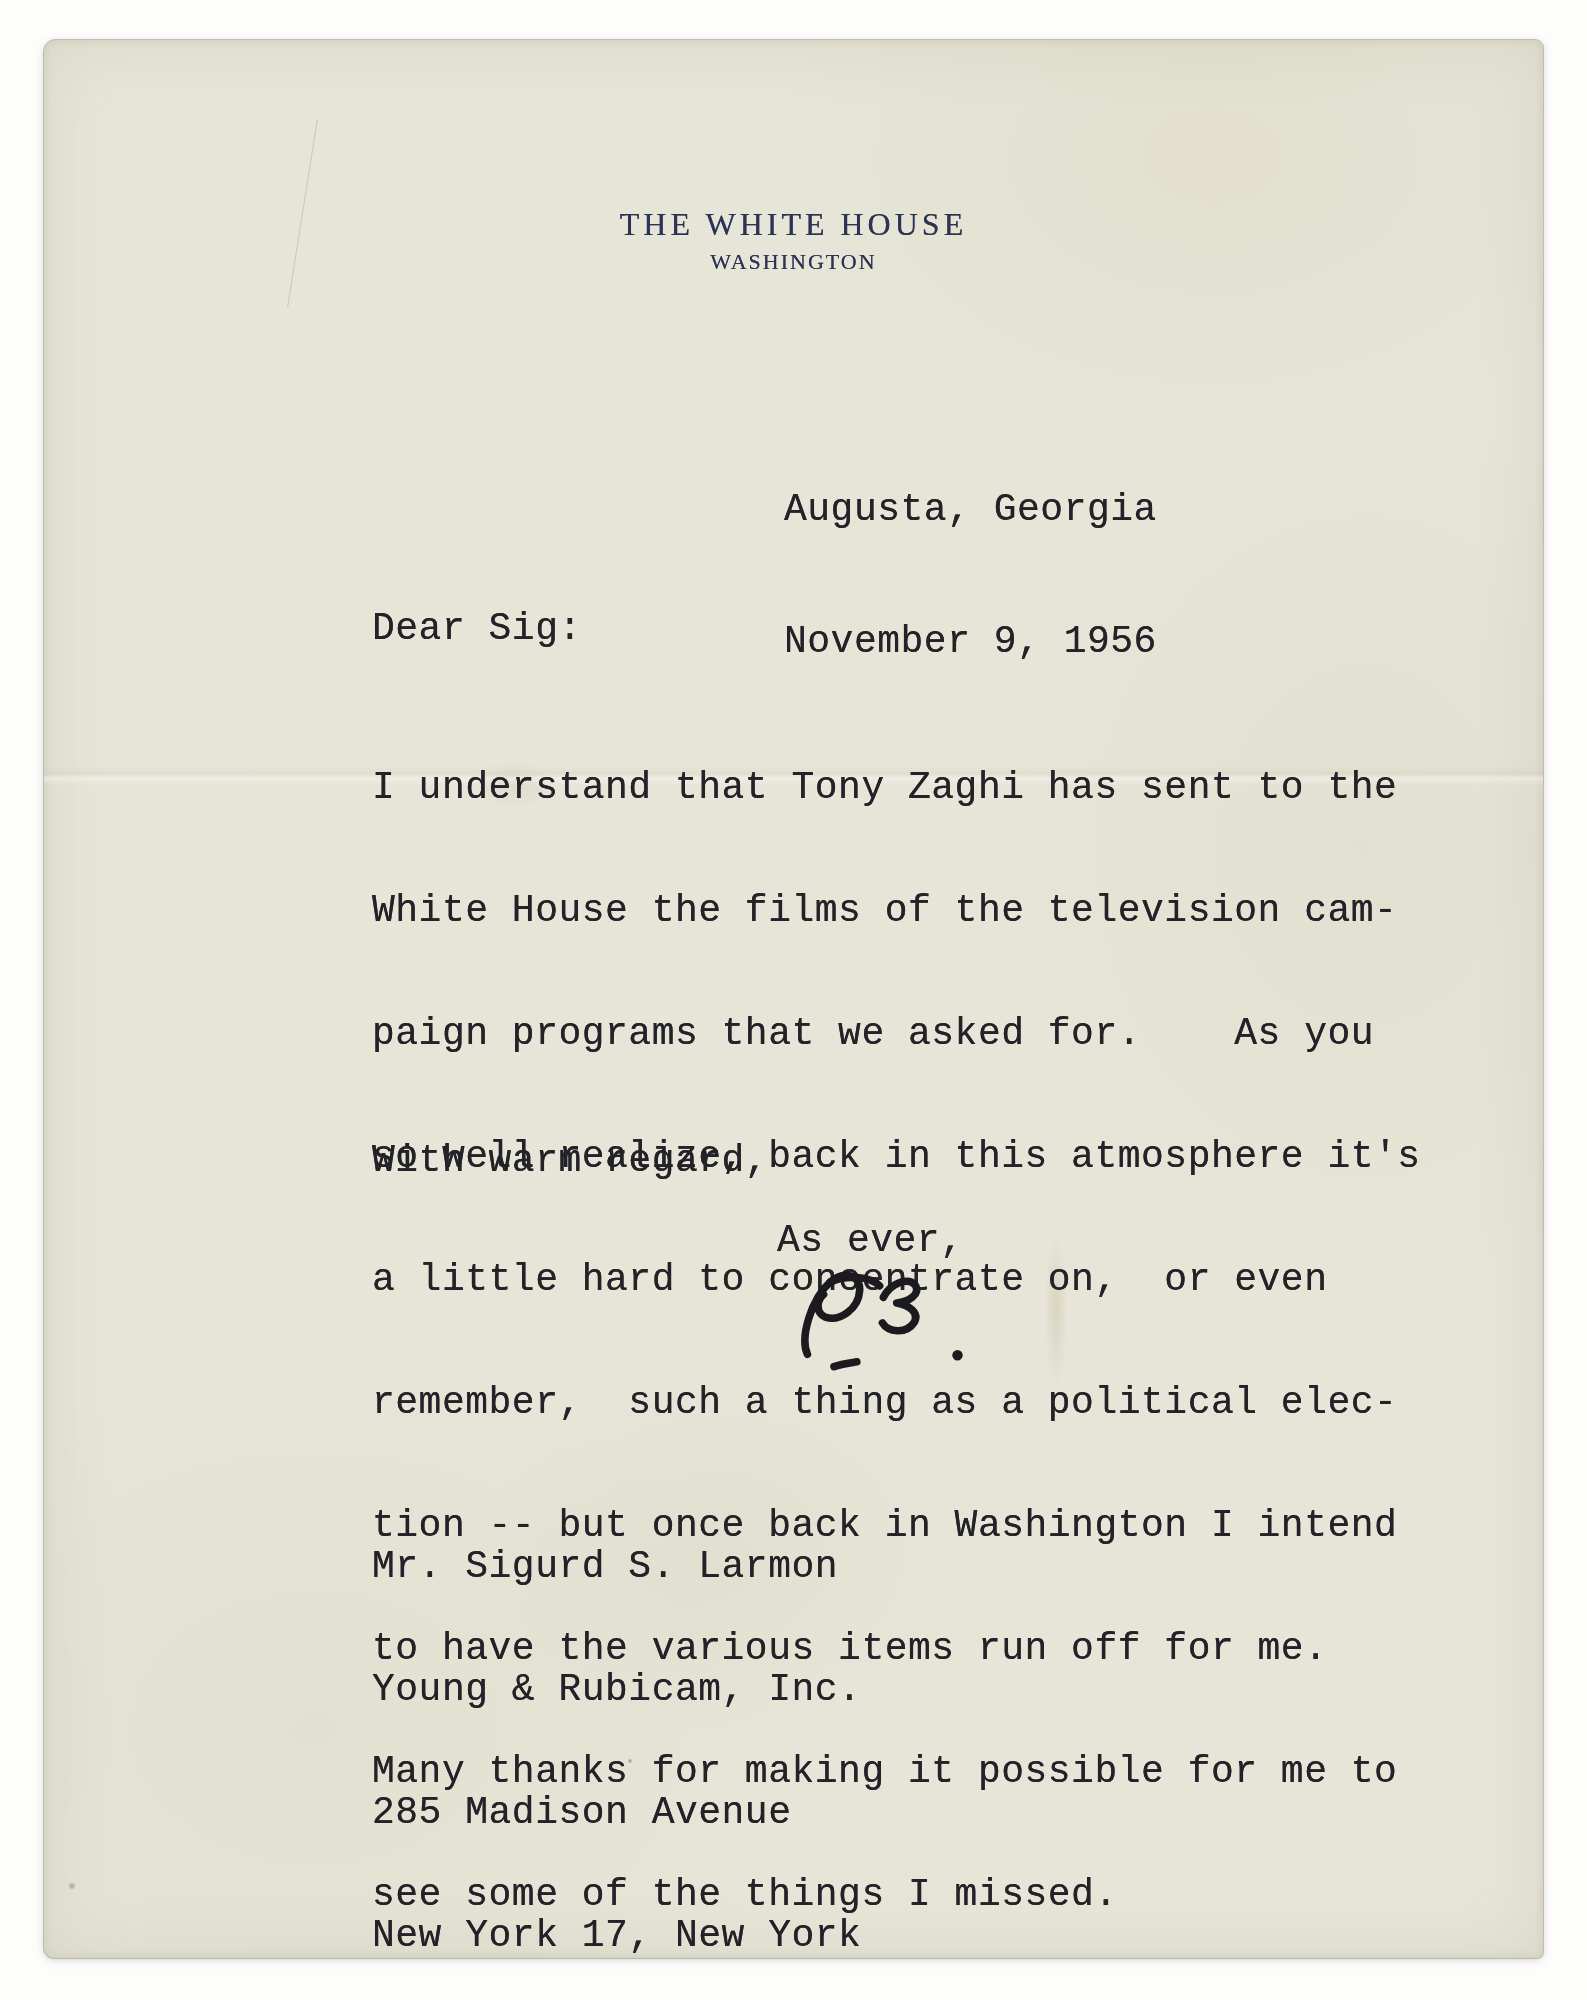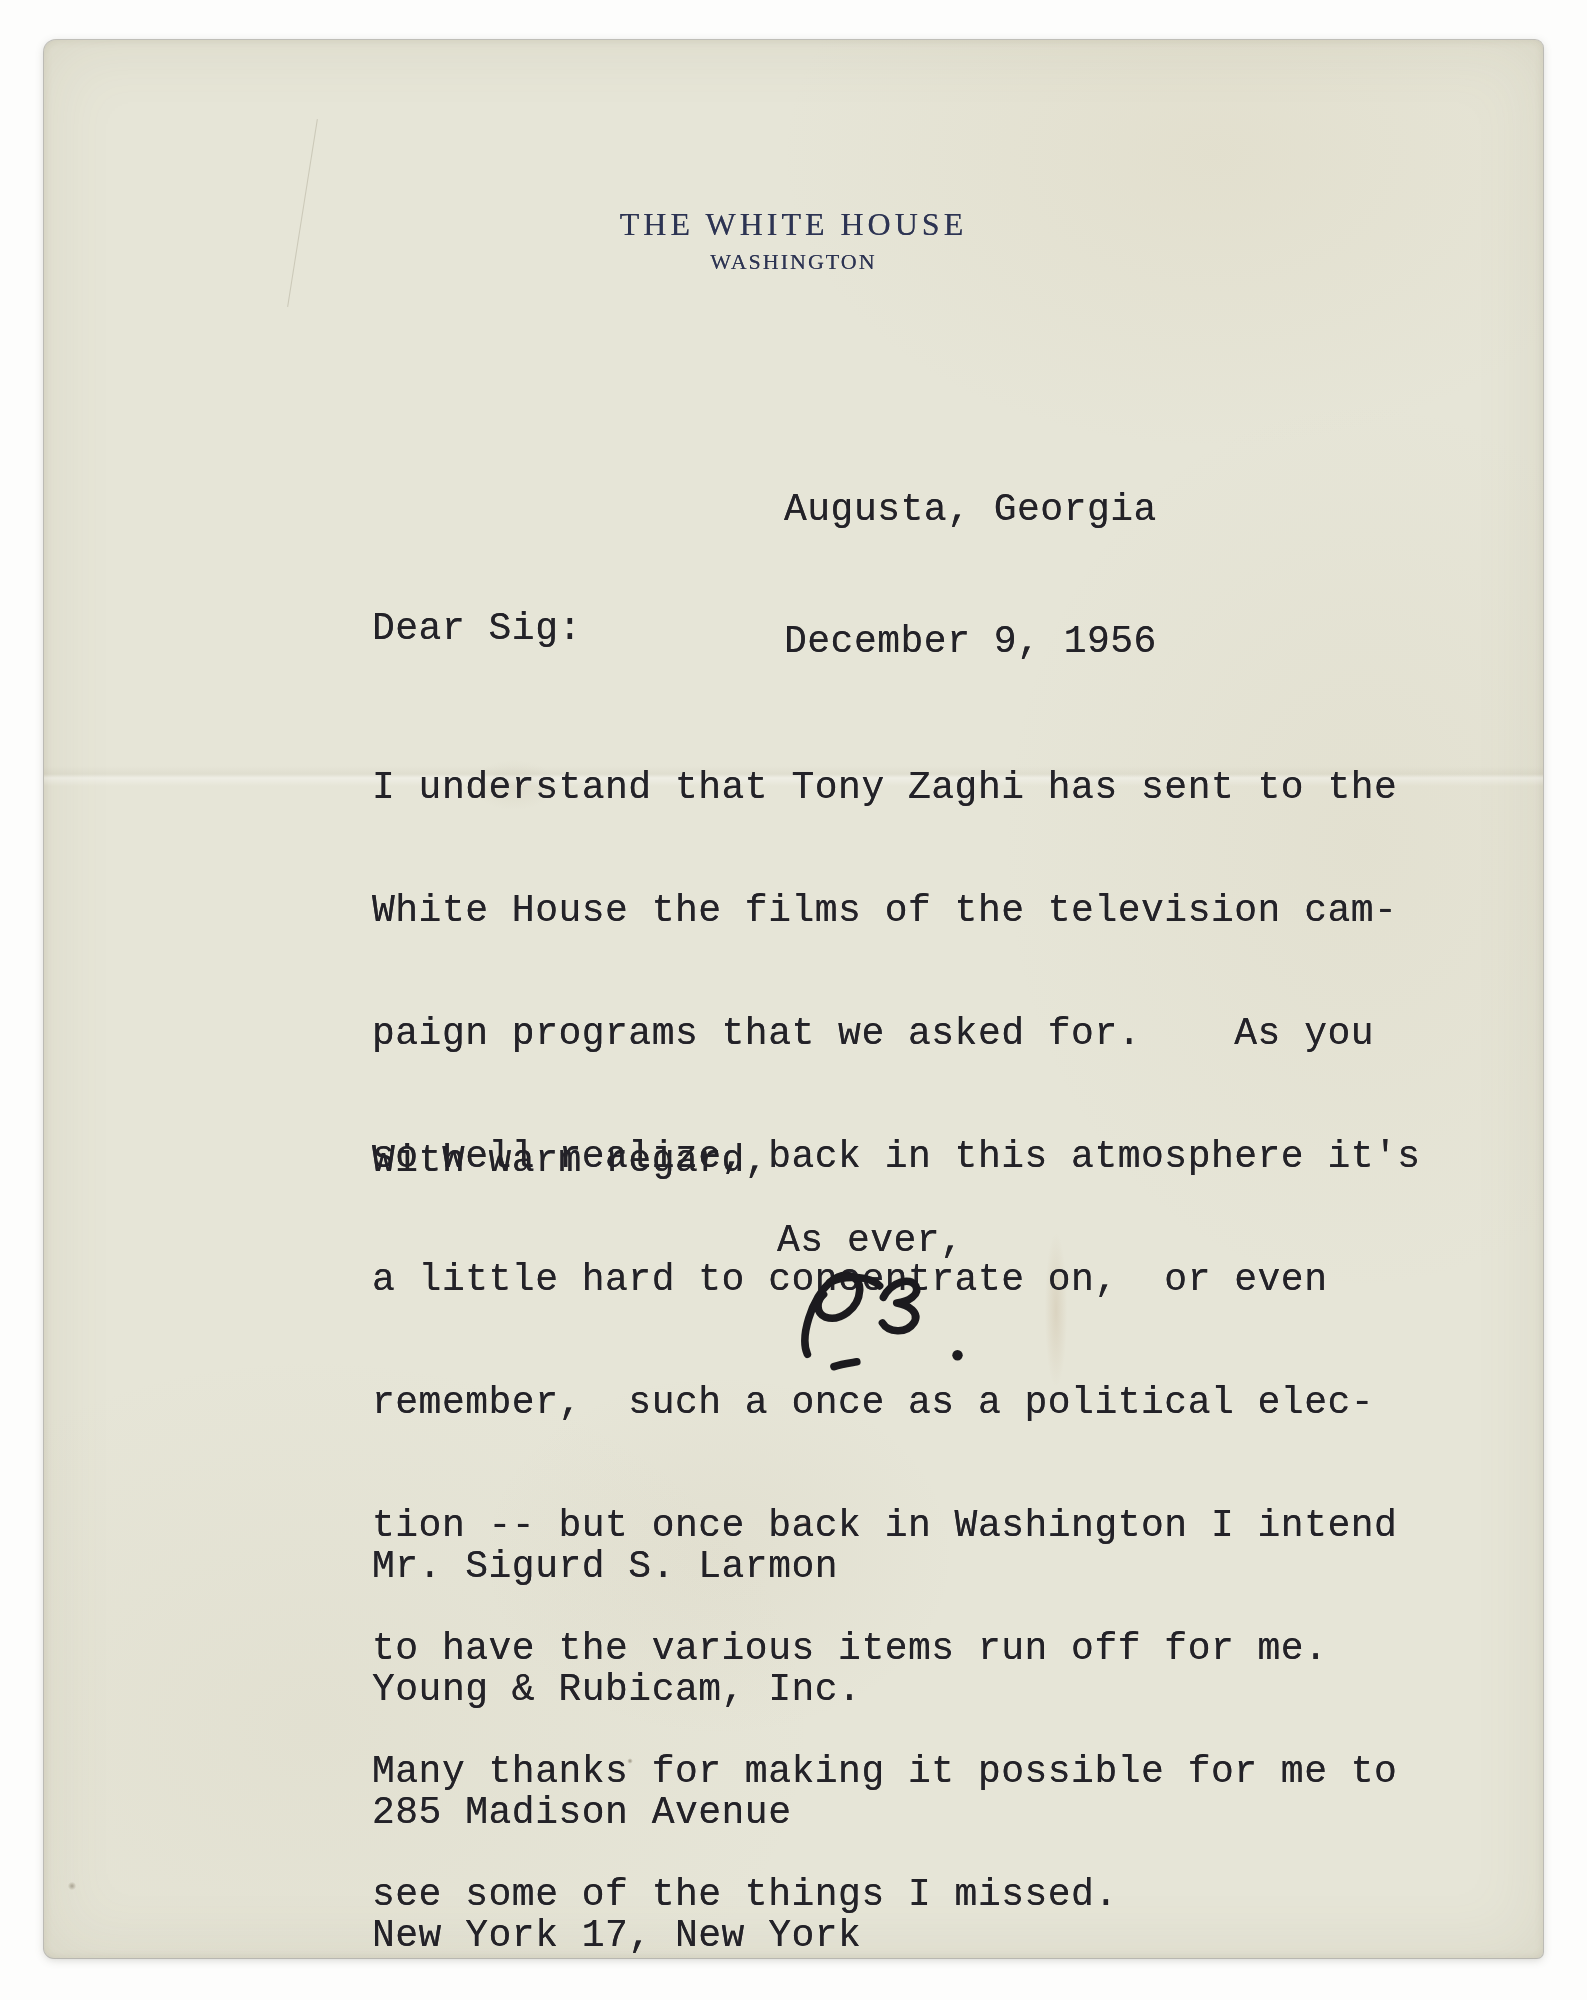--- a/index.html
+++ b/index.html
@@ -73,32 +73,32 @@
 <div class="paper">
 
   <div class="crease-h"></div>
   <div class="scratch"></div>
 
   <div class="lh-title">THE WHITE HOUSE</div>
   <div class="lh-sub">WASHINGTON</div>
 
   <div class="dateline tw">
     <div>Augusta, Georgia</div>
-    <div>December 9, 1956</div>
+    <div>November 9, 1956</div>
   </div>
 
   <div class="salutation tw">Dear Sig:</div>
 
   <div class="body-block tw">
     <div>I understand that Tony Zaghi has sent to the</div>
     <div>White House the films of the television cam-</div>
     <div>paign programs that we asked for.    As you</div>
     <div>so well realize, back in this atmosphere it's</div>
     <div>a little hard to concentrate on,  or even</div>
-    <div>remember,  such a once as a political elec-</div>
+    <div>remember,  such a thing as a political elec-</div>
     <div>tion -- but once back in Washington I intend</div>
     <div>to have the various items run off for me.</div>
     <div>Many thanks for making it possible for me to</div>
     <div>see some of the things I missed.</div>
   </div>
 
   <div class="closing tw">With warm regard,</div>
 
   <div class="valediction tw">As ever,</div>
 

